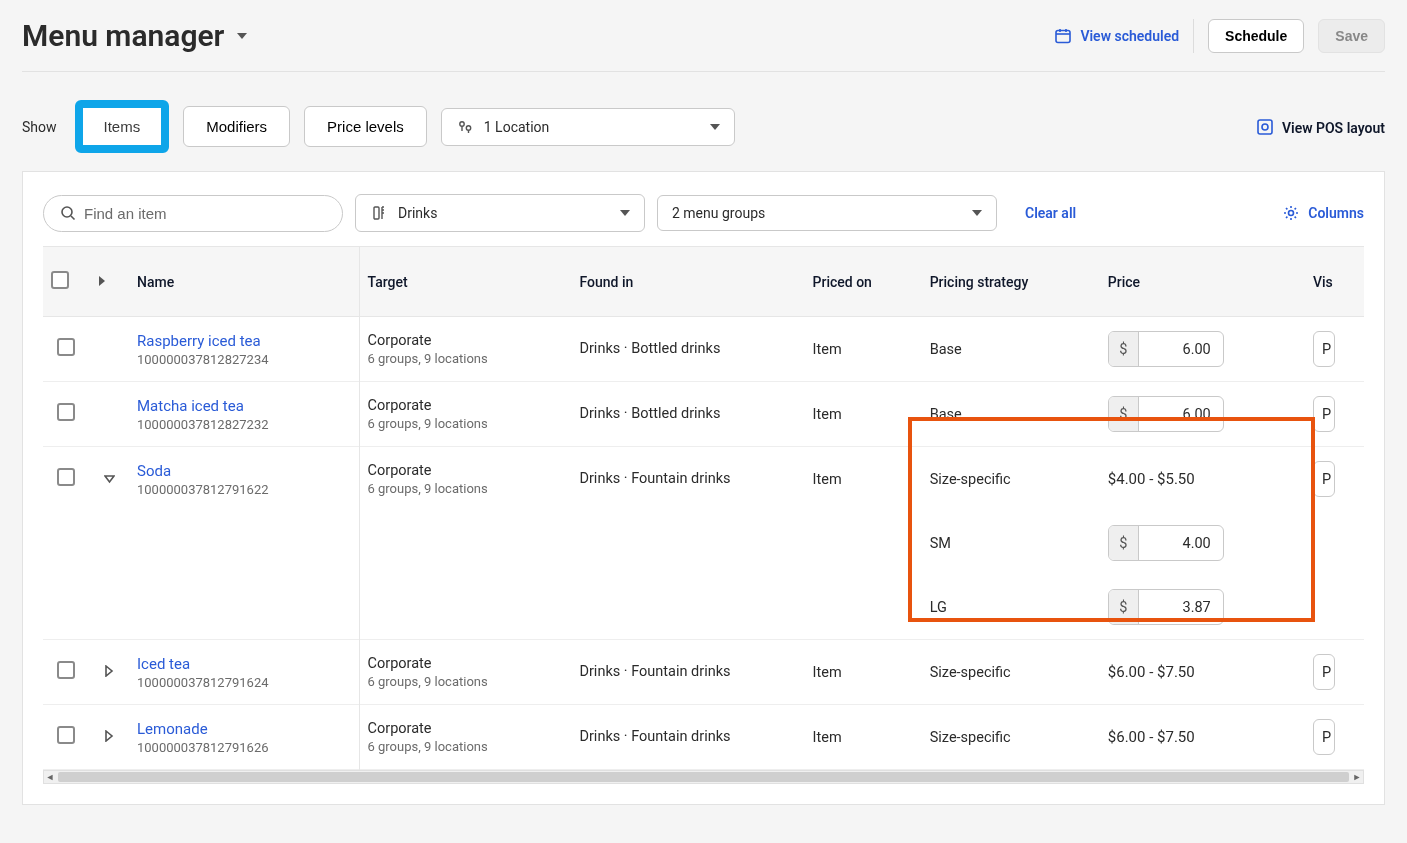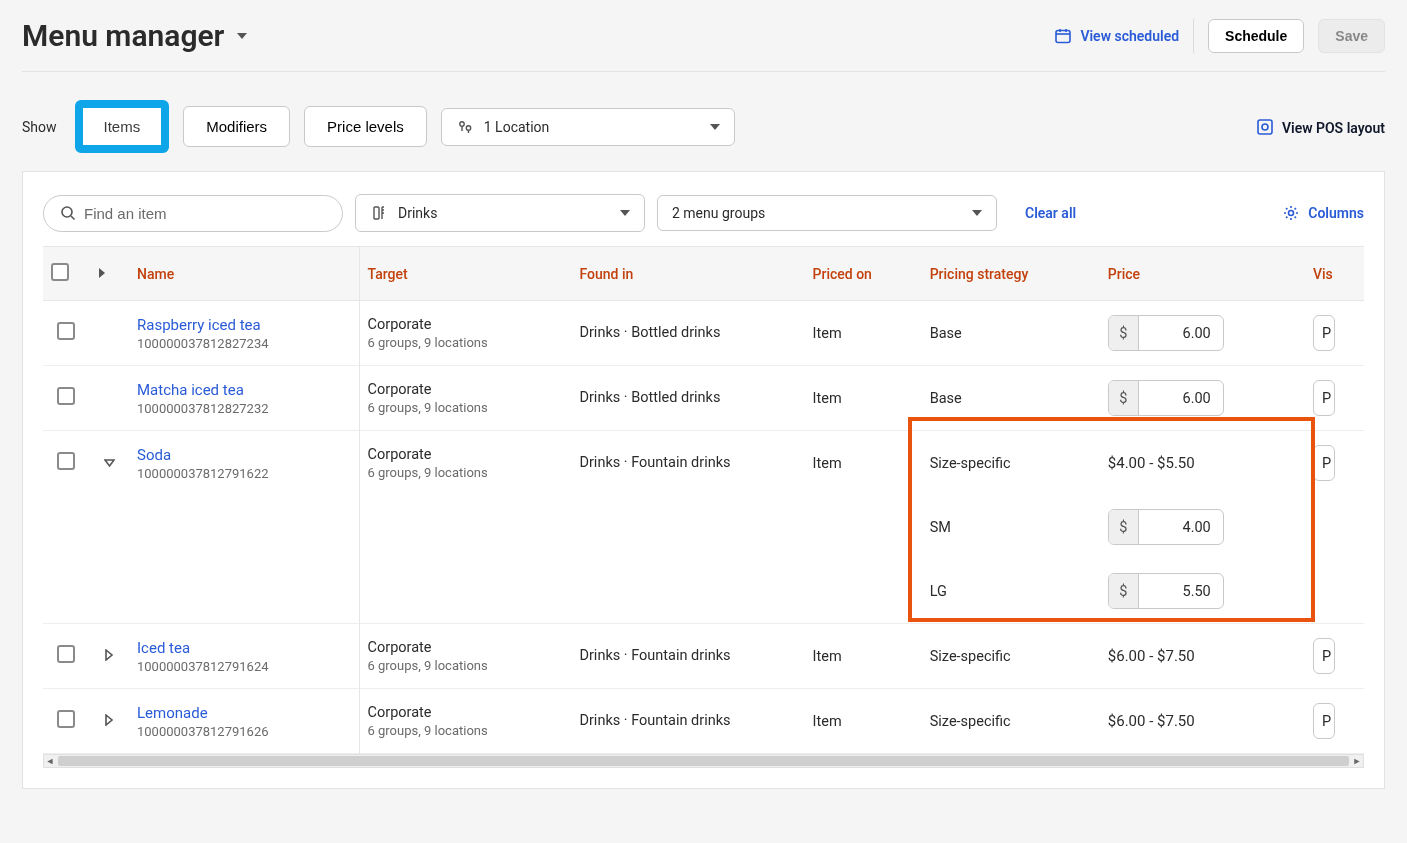--- a/index.html
+++ b/index.html
@@ -65,22 +65,22 @@
   .dropdown.category { width: 290px; }
   .dropdown.groups { width: 340px; }
   .dd-left { display: flex; align-items: center; gap: 10px; }
   .clear-link { color: #2a5bd7; font-weight: 600; cursor: pointer; margin-left: 16px; }
   .columns-link { color: #2a5bd7; font-weight: 600; cursor: pointer; display: inline-flex; align-items: center; gap: 8px; }
 
   
   .table-wrap { padding: 0 20px 20px 20px; }
   .tbl { width: 100%; border-collapse: collapse; }
   .tbl thead th {
-    text-align: left; font-weight: 500; color: #c2410c; font-size: 14px;
-    padding: 16px 8px; background: #f6f6f6; border-top: 1px solid #e6e6e6; border-bottom: 1px solid #e6e6e6;
+    text-align: left; font-weight: 500; color: #0f172a; font-size: 14px;
+    padding: 24px 8px; background: #f6f6f6; border-top: 1px solid #e6e6e6; border-bottom: 1px solid #e6e6e6;
   }
   .tbl thead th.last { text-align: left; }
   .tbl tbody tr { border-bottom: 1px solid #eeeeee; }
   .tbl tbody tr.no-border { border-bottom: none; }
   .tbl td { padding: 14px 8px; vertical-align: middle; font-size: 14.5px; }
   .checkbox-cell { width: 46px; text-align: center; }
   .cb {
     width: 18px; height: 18px; border: 2px solid #8a8a8a; border-radius: 3px;
     display: inline-block; background: #fff;
   }
@@ -333,21 +333,21 @@
             <tr>
         <td class="checkbox-cell"></td>
         <td class="exp-cell"></td>
         <td></td>
         <td class="sep-left"></td>
         <td></td>
         <td></td>
         <td>LG</td>
         <td><div class="price-input">
             <span class="cur">$</span>
-            <span class="val">5.50</span>
+            <span class="val">3.87</span>
                 </div></td>
         <td></td>
       </tr>
             <tr>
     <td class="checkbox-cell"><span class="cb"></span></td>
     <td class="exp-cell"><span class="icon"><svg width="10" height="12" viewBox="0 0 10 12">
                     <polygon points="2,1 8,6 2,11" fill="none" stroke="#555" stroke-width="1.6"></polygon>
                   </svg></span></td>
     <td>
       <div class="name-link">Iced tea</div>

